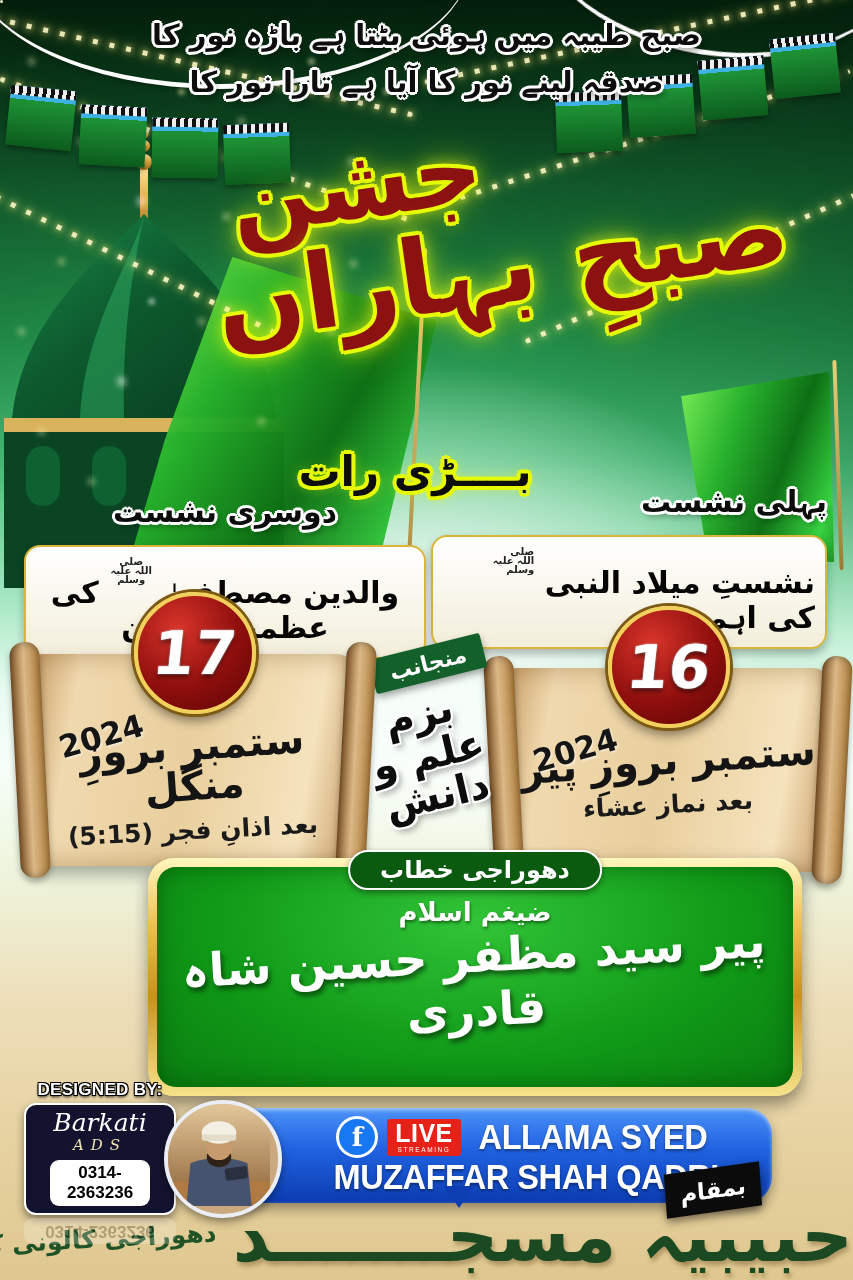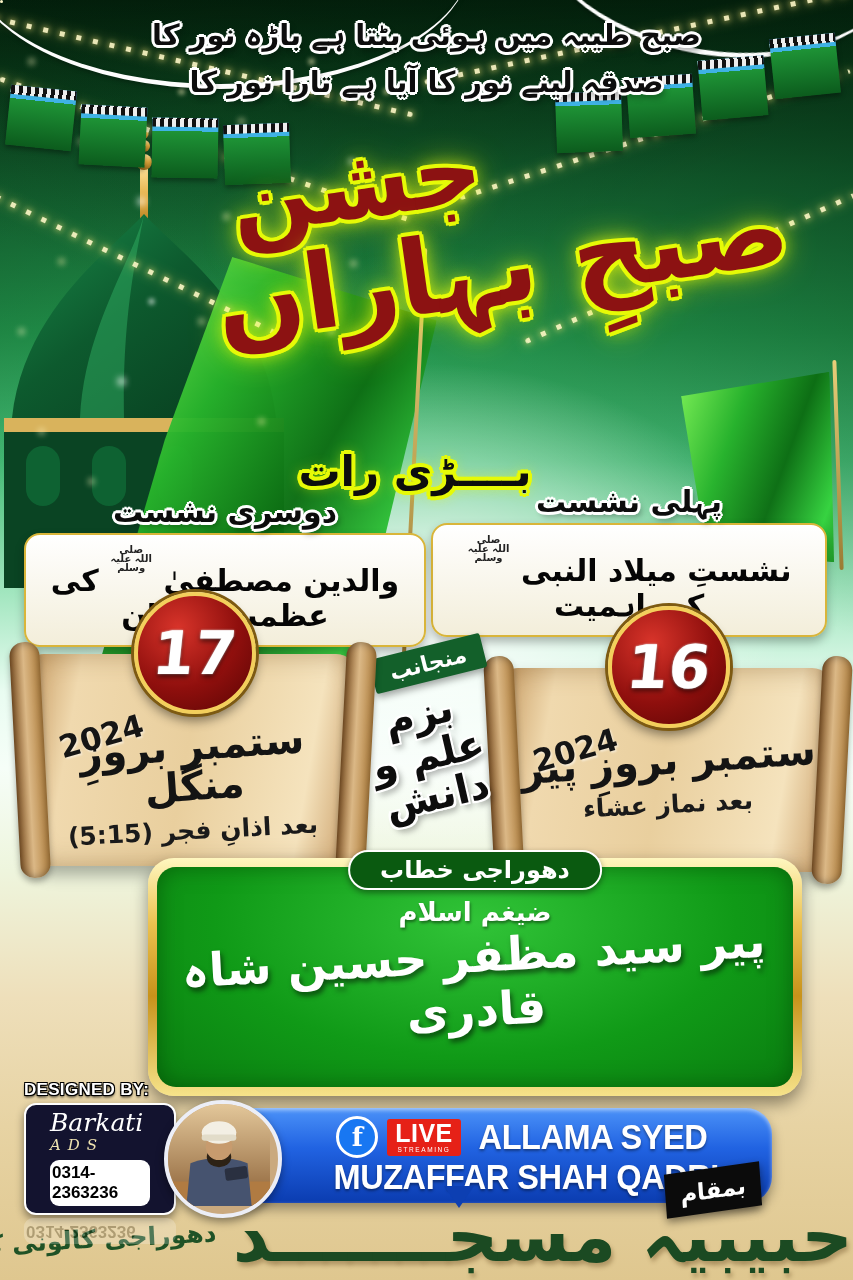--- a/index.html
+++ b/index.html
@@ -82,23 +82,23 @@
       0 0 18px rgba(230,250,10,.95),0 0 34px rgba(230,250,10,.7);}
   .title-jashn{font-size:96px;text-align:left;margin-left:70px;line-height:1;}
   .title-main{font-size:104px;text-align:center;line-height:.95;margin-top:4px;}
   .subtitle{position:absolute;left:220px;top:447px;width:390px;z-index:6;text-align:center;direction:rtl;
     font-size:42px;font-weight:bold;color:#0d0d0d;
     text-shadow:-3px -3px 0 #e6fa07,3px -3px 0 #e6fa07,-3px 3px 0 #e6fa07,3px 3px 0 #e6fa07,
       0 -4px 0 #e6fa07,0 4px 0 #e6fa07,-4px 0 0 #e6fa07,4px 0 0 #e6fa07,0 0 14px rgba(230,250,10,.9);}
 
   
   .session{position:absolute;z-index:7;text-align:center;direction:rtl;}
-  .session.right{right:26px;top:484px;width:396px;}
+  .session.right{right:26px;top:484px;width:396px;text-align:right;}
   .session.left{left:24px;top:494px;width:402px;}
-  .session-label{font-size:30px;font-weight:bold;color:#0c0c0c;margin-bottom:4px;
+  .session-label{font-size:30px;font-weight:bold;color:#0c0c0c;margin-bottom:16px;
     text-shadow:-2px -2px 0 #fff,2px -2px 0 #fff,-2px 2px 0 #fff,2px 2px 0 #fff,
       0 -3px 0 #fff,0 3px 0 #fff,-3px 0 0 #fff,3px 0 0 #fff,3px 4px 6px rgba(0,0,0,.4);}
   .session-box{background:linear-gradient(180deg,#ffffff 0%,#f3eeda 100%);border:2px solid #d9b53a;
     border-radius:16px;padding:12px 10px;font-size:30px;font-weight:bold;color:#050505;
     box-shadow:0 5px 10px rgba(0,0,0,.28);}
   .durood{display:inline-block;font-size:10px;line-height:.9;max-width:44px;vertical-align:18px;
     transform:translateY(-2px);color:#222;}
 
   
   .scroll{position:absolute;z-index:7;
@@ -143,21 +143,21 @@
     box-shadow:inset 0 0 22px rgba(0,60,0,.5);}
   .speaker-pill{position:absolute;top:-17px;left:50%;transform:translateX(-50%);
     background:#0a5a10;border:2px solid #fff;border-radius:999px;padding:4px 30px;
     font-size:24px;font-weight:bold;color:#fff;white-space:nowrap;box-shadow:0 3px 6px rgba(0,0,0,.4);}
   .speaker-hon{padding-top:30px;font-size:26px;font-weight:bold;color:#fff;
     text-shadow:1px 2px 3px rgba(0,0,0,.45);}
   .speaker-name{margin-top:2px;padding:0 18px;font-size:46px;font-weight:bold;color:#fff;
     line-height:1.18;transform:rotate(-3deg);text-shadow:2px 4px 5px rgba(0,0,0,.5);}
 
   
-  .dby{position:absolute;left:24px;top:1080px;width:152px;z-index:9;text-align:left;}
+  .dby{position:absolute;left:24px;top:1080px;width:152px;z-index:9;text-align:center;}
   .dby-label{font-family:"Liberation Sans",sans-serif;font-size:17px;font-weight:bold;color:#fff;
     letter-spacing:.3px;text-shadow:-1px -1px 0 #000,1px -1px 0 #000,-1px 1px 0 #000,1px 1px 0 #000,0 2px 3px #000;}
   .dby-box{margin-top:3px;background:#13132f;border:2px solid #fff;border-radius:12px;padding:5px 24px 7px;
     box-shadow:0 4px 8px rgba(0,0,0,.45);}
   .dby-name{font-family:"DejaVu Serif",serif;font-style:italic;font-size:25px;color:#fff;line-height:1;}
   .dby-word{font-family:"DejaVu Serif",serif;font-style:italic;font-size:15px;color:#efe3b0;
     letter-spacing:7px;margin-top:3px;line-height:1;}
   .dby-phone{margin-top:7px;background:#fff;border-radius:9px;font-family:"Liberation Sans",sans-serif;
     font-size:17px;font-weight:bold;color:#000;padding:3px 2px;}
   .dby-reflect{margin-top:3px;transform:scaleY(-1);opacity:.22;filter:blur(.4px);}

